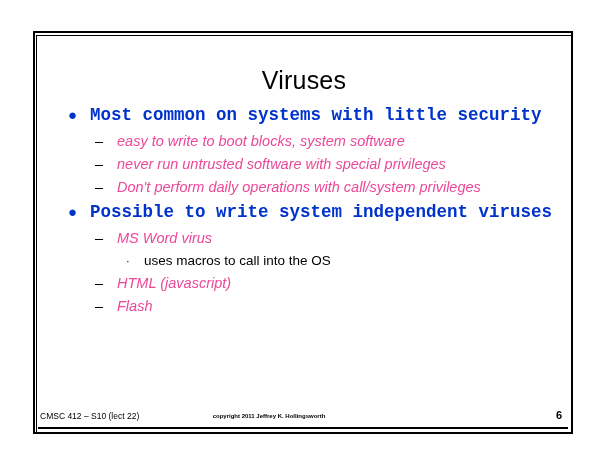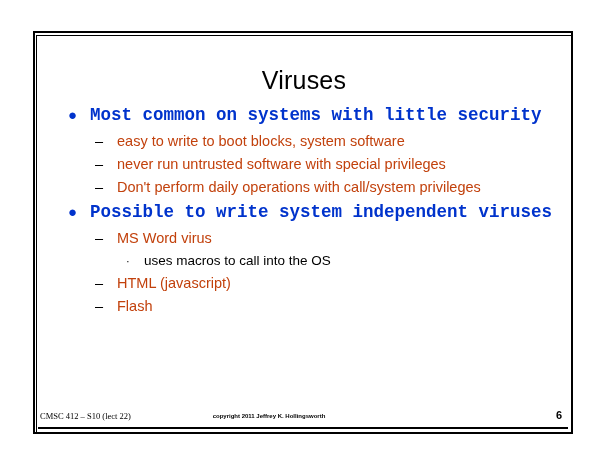--- a/index.html
+++ b/index.html
@@ -99,21 +99,22 @@
     height: 23px;
   }
   .lvl2 .marker {
     width: 22px;
     flex: 0 0 22px;
     color: #000000;
     font-size: 14.5px;
   }
   .lvl2 .txt {
     font-size: 14.5px;
-    color: #c2410c;
+    color: #ec4899;
+    font-style: italic;
   }
 
   
   .lvl3 {
     padding-left: 90px;
     height: 22px;
   }
   .lvl3 .marker {
     width: 18px;
     flex: 0 0 18px;
@@ -134,21 +135,20 @@
     height: 16px;
     border-bottom: 2px solid #000000;
   }
   .footer-left {
     position: absolute;
     left: 2px;
     top: 0;
     font-size: 8.5px;
     color: #000000;
     white-space: nowrap;
-    font-family: Liberation Serif, serif;
   }
   .footer-center {
     position: absolute;
     left: 0;
     top: 2px;
     width: 462px;
     text-align: center;
     font-size: 6px;
     font-weight: bold;
     color: #000000;

